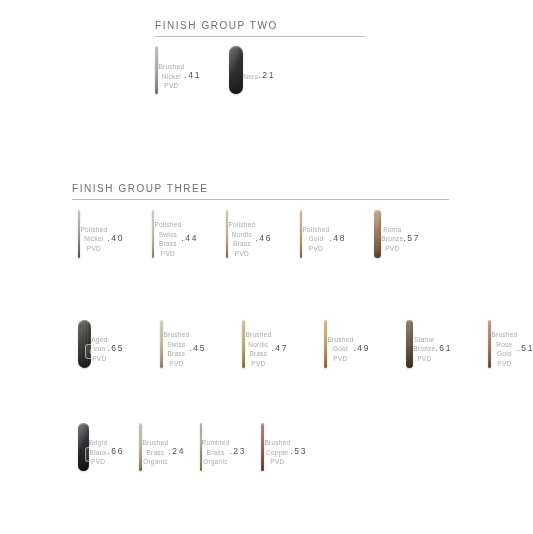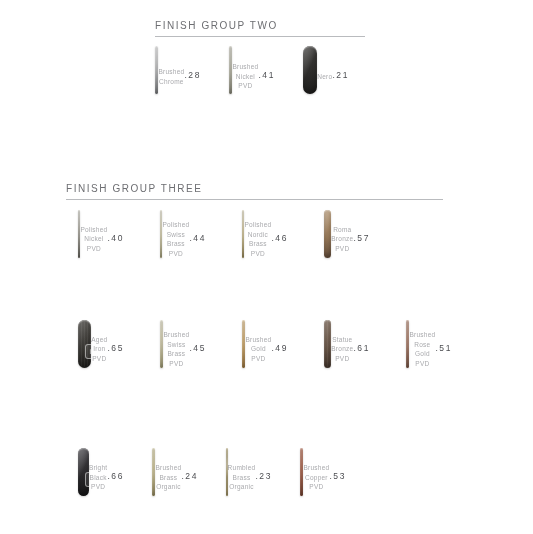--- a/index.html
+++ b/index.html
@@ -34,31 +34,31 @@
     font-weight: 400;
     white-space: nowrap;
     padding-bottom: 5px;
   }
   .section-rule {
     height: 1px;
     background: #b9bbbe;
     width: 100%;
   }
   #header-two  { left: 155px; top: 20px;  width: 210px; }
-  #header-three{ left: 66px;  top: 183px; width: 377px; }
+  #header-three{ left: 72px;  top: 183px; width: 377px; }
 
   
   .group {
     position: absolute;
     display: flex;
   }
   #group-two  { left: 155px; top: 46px;  gap: 28px; }
-  #group-three-row-0 { left: 78px; top: 209px; gap: 36px; }
+  #group-three-row-0 { left: 78px; top: 209px; gap: 28px; }
   #group-three-row-1 { left: 78px; top: 319px; gap: 36px; }
-  #group-three-row-2 { left: 78px; top: 448px; gap: 28px; }
+  #group-three-row-2 { left: 78px; top: 423px; gap: 15px; }
 
   .swatch-cell {
     width: 46px;
     display: flex;
     align-items: center;
     justify-content: flex-end;
   }
 
   
   .swatch {
@@ -151,29 +151,20 @@
 
 <div class="page">
 
   <div class="section-header" id="header-two">
     <div class="section-title">FINISH GROUP TWO</div>
     <div class="section-rule"></div>
   </div>
 
   <div class="group" id="group-two">
       <div class="swatch-cell">
-        <div class="swatch brushed lighttile" style="background: linear-gradient(168deg, rgb(242, 242, 242) 0%, rgb(201, 202, 203) 55%, rgb(142, 144, 147) 100%);">
-          <div class="sheen"></div>
-          <div class="edge"></div>
-        </div>
-        <div class="swatch-label">Brushed
-Chrome</div>
-        <div class="swatch-code">.28</div>
-      </div>
-      <div class="swatch-cell">
         <div class="swatch brushed lighttile" style="background: linear-gradient(168deg, rgb(220, 219, 207) 0%, rgb(200, 199, 182) 55%, rgb(163, 162, 144) 100%);">
           <div class="sheen"></div>
           <div class="edge"></div>
           <div class="if-badge">iF</div>
         </div>
         <div class="swatch-label">Brushed
 Nickel
 PVD</div>
         <div class="swatch-code">.41</div>
       </div>
@@ -220,20 +211,31 @@
           <div class="sheen"></div>
           <div class="edge"></div>
           <div class="if-badge">iF</div>
         </div>
         <div class="swatch-label">Polished
 Nordic Brass
 PVD</div>
         <div class="swatch-code">.46</div>
       </div>
       <div class="swatch-cell">
+        <div class="swatch polished lighttile" style="background: linear-gradient(168deg, rgb(240, 217, 168) 0%, rgb(224, 189, 127) 55%, rgb(185, 143, 72) 100%);">
+          <div class="sheen"></div>
+          <div class="edge"></div>
+          <div class="if-badge">iF</div>
+        </div>
+        <div class="swatch-label">Polished
+Gold
+PVD</div>
+        <div class="swatch-code">.48</div>
+      </div>
+      <div class="swatch-cell">
         <div class="swatch polished" style="background: linear-gradient(168deg, rgb(185, 154, 117) 0%, rgb(156, 125, 92) 55%, rgb(110, 85, 64) 100%);">
           <div class="sheen"></div>
           <div class="edge"></div>
           <div class="if-badge">iF</div>
         </div>
         <div class="swatch-label">Roma
 Bronze
 PVD</div>
         <div class="swatch-code">.57</div>
       </div>
@@ -253,20 +255,31 @@
       <div class="swatch-cell">
         <div class="swatch brushed lighttile" style="background: linear-gradient(168deg, rgb(240, 236, 212) 0%, rgb(226, 220, 185) 55%, rgb(192, 185, 139) 100%);">
           <div class="sheen"></div>
           <div class="edge"></div>
           <div class="if-badge">iF</div>
         </div>
         <div class="swatch-label">Brushed
 Swiss Brass
 PVD</div>
         <div class="swatch-code">.45</div>
+      </div>
+      <div class="swatch-cell">
+        <div class="swatch brushed lighttile" style="background: linear-gradient(168deg, rgb(232, 220, 178) 0%, rgb(217, 200, 147) 55%, rgb(176, 159, 99) 100%);">
+          <div class="sheen"></div>
+          <div class="edge"></div>
+          <div class="if-badge">iF</div>
+        </div>
+        <div class="swatch-label">Brushed
+Nordic Brass
+PVD</div>
+        <div class="swatch-code">.47</div>
       </div>
       <div class="swatch-cell">
         <div class="swatch brushed lighttile" style="background: linear-gradient(168deg, rgb(237, 207, 156) 0%, rgb(223, 184, 120) 55%, rgb(184, 140, 76) 100%);">
           <div class="sheen"></div>
           <div class="edge"></div>
           <div class="if-badge">iF</div>
         </div>
         <div class="swatch-label">Brushed
 Gold
 PVD</div>

